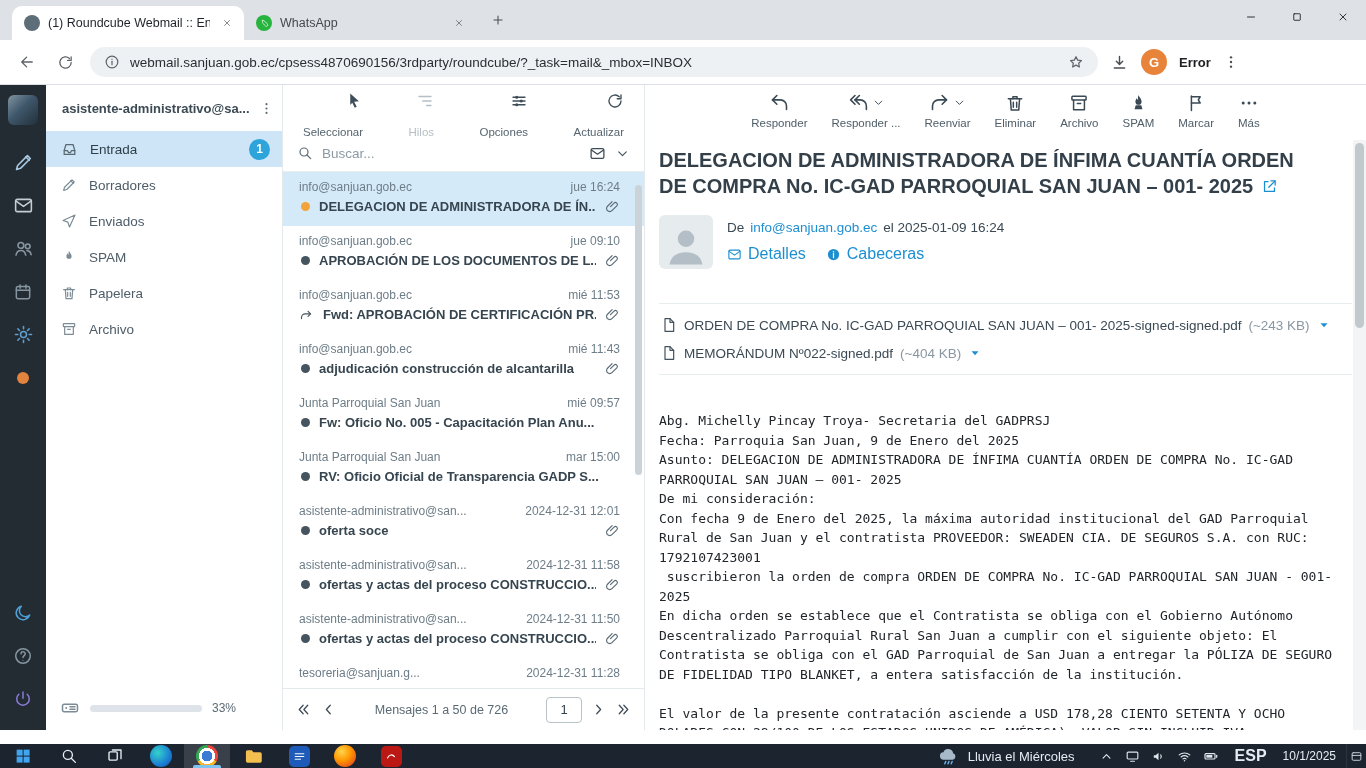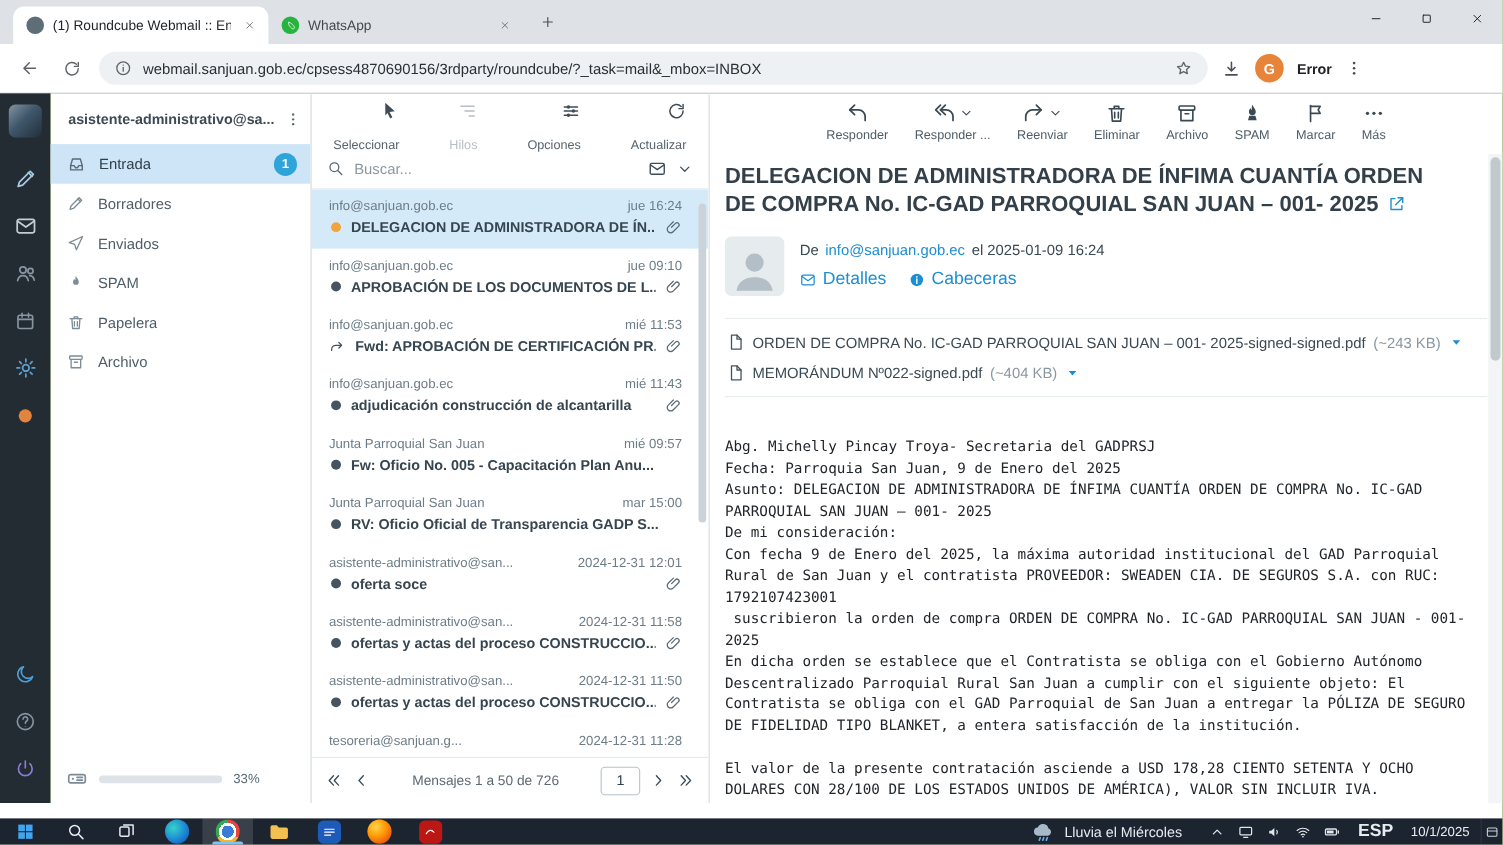--- a/index.html
+++ b/index.html
@@ -26,21 +26,21 @@
   .navbtn{width:26px;height:26px;display:flex;align-items:center;justify-content:center;color:#5f6368}
   .omnibox{width:1008px;height:30px;background:#eef1f4;border-radius:15px;display:flex;align-items:center;gap:10px;padding:0 14px;color:#2a2f33;font-size:13.5px}
   .url-text{flex:1;white-space:nowrap;overflow:hidden}
   .ob-ic{color:#5f6368;display:flex}
   .dlbtn{color:#4a4f54;display:flex}
   .avatar{width:26px;height:26px;border-radius:50%;background:#e8833a;color:#fff;font-size:13px;font-weight:bold;display:flex;align-items:center;justify-content:center}
   .err{font-size:13px;color:#202124;font-weight:600}
   .kebab{color:#4a4f54;display:flex}
 
   
-  .app{position:absolute;top:85px;left:0;width:1366px;height:645px;display:flex;background:#4d7c0f}
+  .app{position:absolute;top:85px;left:0;width:1366px;height:645px;display:flex;background:#f0abfc}
 
   .taskmenu{width:46px;background:#232c33;display:flex;flex-direction:column;align-items:center;padding:10px 0 10px;flex:none}
   .logo{width:30px;height:30px;border-radius:6px;background:linear-gradient(135deg,#8295a1 0%,#3f576b 45%,#222f3a 100%);margin-bottom:16px;flex:none}
   .tm{width:46px;height:43px;display:flex;align-items:center;justify-content:center;flex:none}
   .tm.push{margin-top:auto}
   .c-compose{color:#a9c9e2}.c-mail{color:#c2cdd4}.c-gray{color:#8696a1}
   .c-gear{color:#5f9fce}.c-orange{color:#e2833e}.c-moon{color:#4d9fd6}.c-power{color:#8a7bd8}
 
   .folders{width:237px;background:#fff;border-right:1px solid #e4e9ec;display:flex;flex-direction:column;flex:none}
   .acct{height:46px;display:flex;align-items:center;gap:6px;padding:0 8px 0 16px;flex:none}
@@ -94,21 +94,21 @@
   .subject{padding:10px 40px 0 14px;max-width:720px}
   .subject-text{font-size:20px;font-weight:bold;color:#333f49;line-height:1.3;display:inline}
   .ext{display:inline-block;vertical-align:-2px;margin-left:8px;color:#1d8fd1}
   .sender{display:flex;gap:14px;padding:16px 14px 0}
   .savatar{width:54px;height:54px;border-radius:6px;background:#e6ebee;display:flex;align-items:flex-end;justify-content:center;color:#b3bec6;overflow:hidden}
   .smeta{padding-top:5px;display:flex;flex-direction:column;gap:10px}
   .sline1{display:flex;align-items:center;gap:6px;font-size:13.5px;color:#3a4953}
   .sfrom{color:#1d8fd1}
   .sline2{display:flex;align-items:center;gap:20px}
   .saction{display:flex;align-items:center;gap:6px;font-size:16px;color:#1d8fd1}
-  .atts{margin:20px 14px 0;border-top:1px solid #e7ecef;border-bottom:1px solid #e7ecef;padding:7px 2px}
+  .atts{margin:34px 14px 0;border-top:1px solid #e7ecef;border-bottom:1px solid #e7ecef;padding:7px 2px}
   .att{display:flex;align-items:center;gap:7px;height:28px}
   .fdoc{color:#44535d;flex:none;display:flex}
   .attname{font-size:13.5px;color:#3a4953;white-space:nowrap}
   .attsize{font-size:13.5px;color:#8997a1;white-space:nowrap}
   .add{color:#1d8fd1;display:flex}
   .mailbody{padding:36px 20px 0 14px;font-family:"DejaVu Sans Mono","Liberation Mono",monospace;font-size:13px;line-height:1.5;color:#21262b;white-space:pre-wrap;max-width:724px}
   .vscroll{position:absolute;top:55px;right:0;bottom:0;width:13px;background:#f2f4f5}
   .vthumb{position:absolute;top:3px;left:2px;width:9px;height:185px;border-radius:5px;background:#c2c9cd}
 
   

